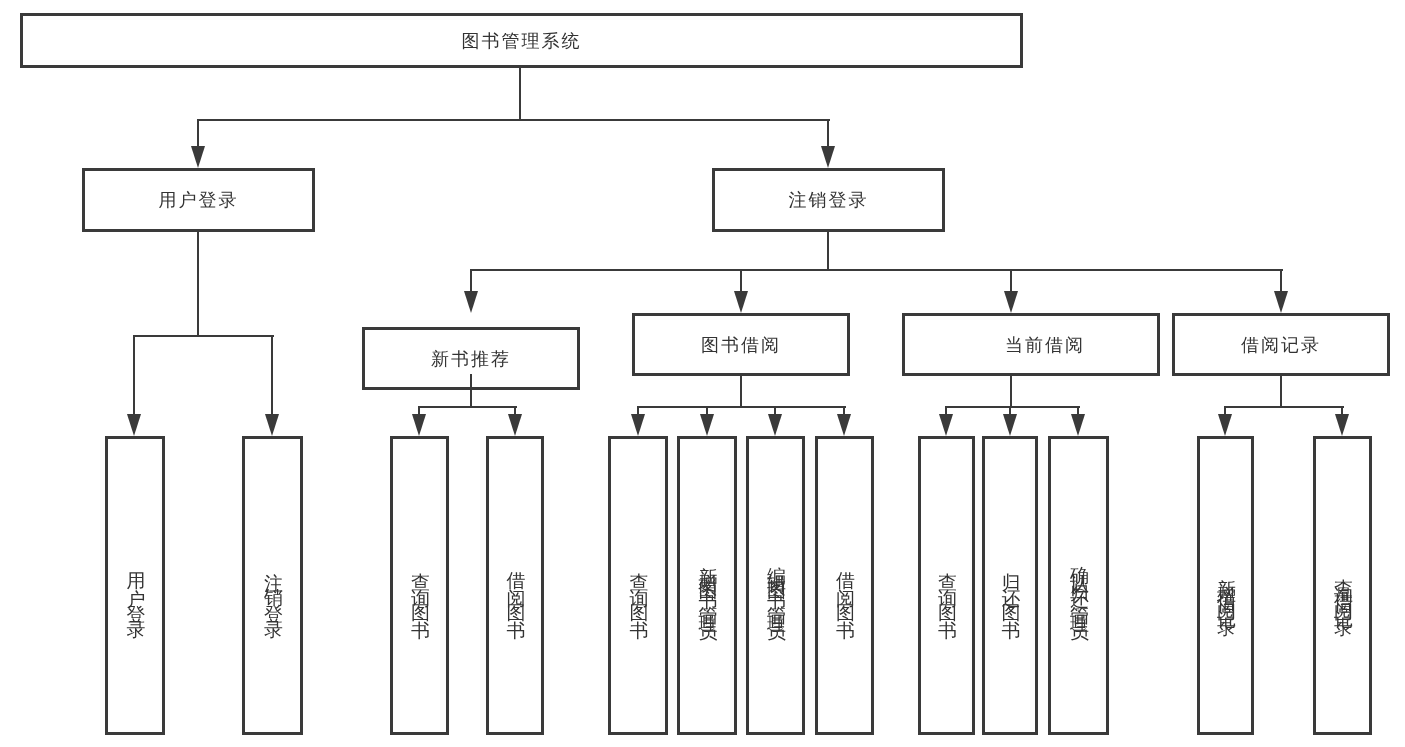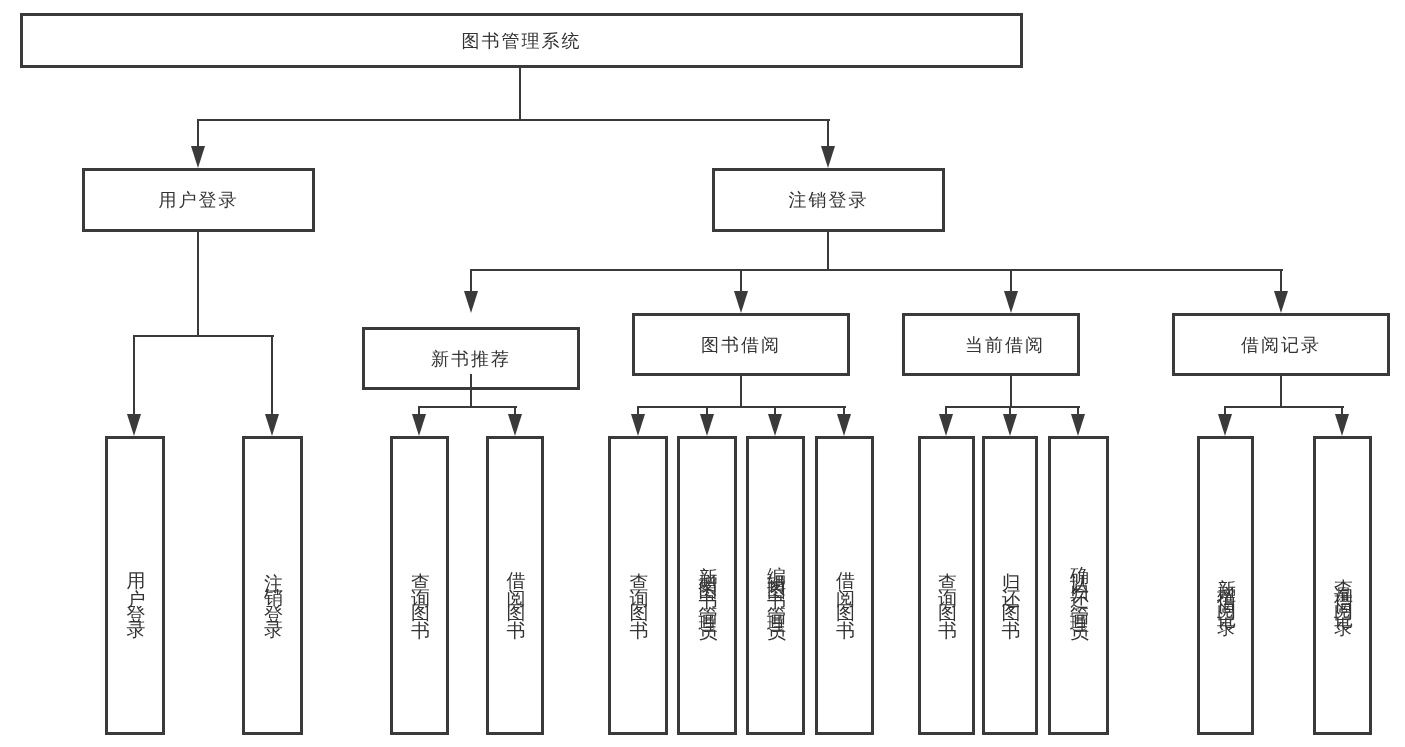--- a/index.html
+++ b/index.html
@@ -55,21 +55,21 @@
   </div>
 
   <div class="node" style="left:362px;top:313px;width:218px;height:63px;margin-top:14px;">
     <span>新书推荐</span>
   </div>
 
   <div class="node" style="left:632px;top:313px;width:218px;height:63px;">
     <span>图书借阅</span>
   </div>
 
-  <div class="node" style="left:902px;top:313px;width:178px;height:63px;padding-left:28px;">
+  <div class="node" style="left:902px;top:313px;width:258px;height:63px;padding-left:28px;">
     <span>当前借阅</span>
   </div>
 
   <div class="node" style="left:1172px;top:313px;width:218px;height:63px;">
     <span>借阅记录</span>
   </div>
 
   <div class="vnode" style="left:105px;top:436px;width:60px;height:299px;">
     <span class="v-label">用户登录</span>
   </div>

